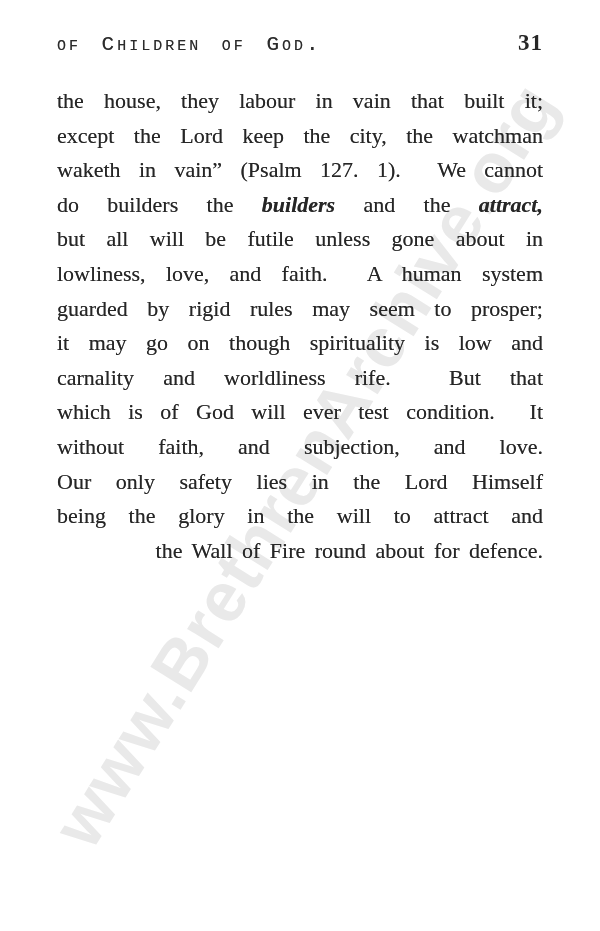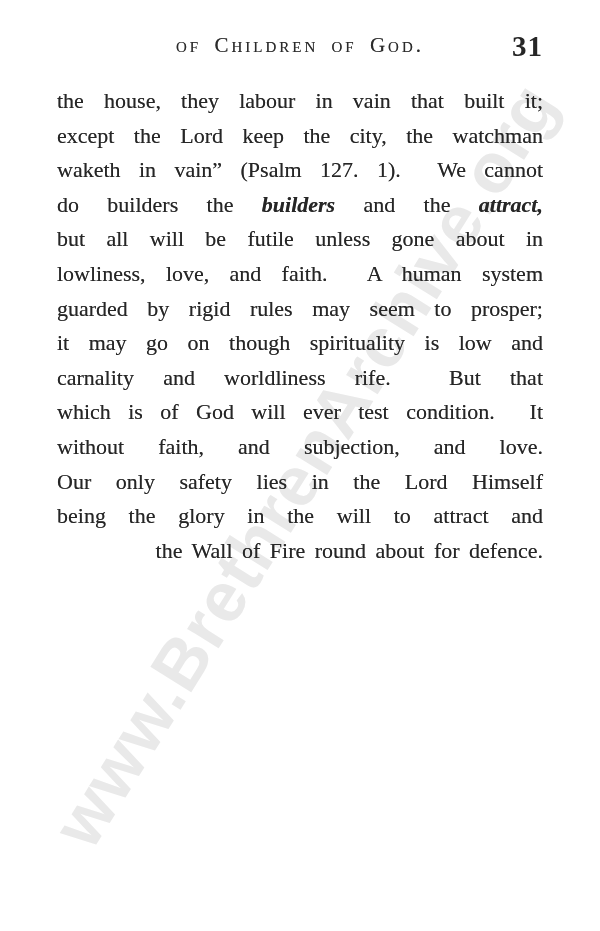--- a/index.html
+++ b/index.html
@@ -26,34 +26,35 @@
     letter-spacing: 1px;
     white-space: nowrap;
     z-index: 0;
     user-select: none;
   }
   .header-title {
     position: absolute;
     top: 33px;
     left: 57px;
     width: 486px;
-    text-align: center;
+    text-align: left;
     font-variant: small-caps;
     font-size: 21px;
     letter-spacing: 3px;
     word-spacing: 5px;
     color: #2b2b2b;
     z-index: 1;
     text-shadow: 0 0 0.4px rgba(40,40,40,0.55);
+    font-family: Liberation Mono, monospace;
   }
   .page-number {
     position: absolute;
     top: 30px;
     right: 57px;
-    font-size: 29px;
+    font-size: 23px;
     font-weight: 700;
     color: #262626;
     z-index: 1;
     letter-spacing: 1px;
   }
   .body-paragraph {
     position: absolute;
     left: 57px;
     top: 84px;
     width: 486px;

